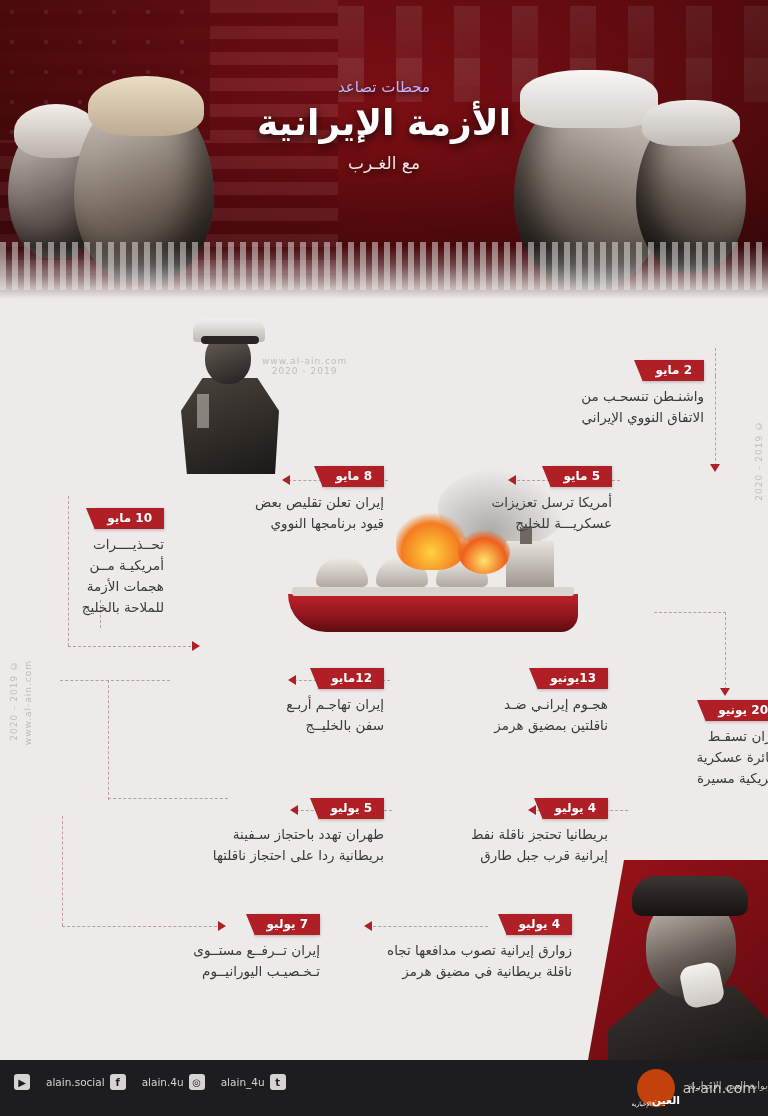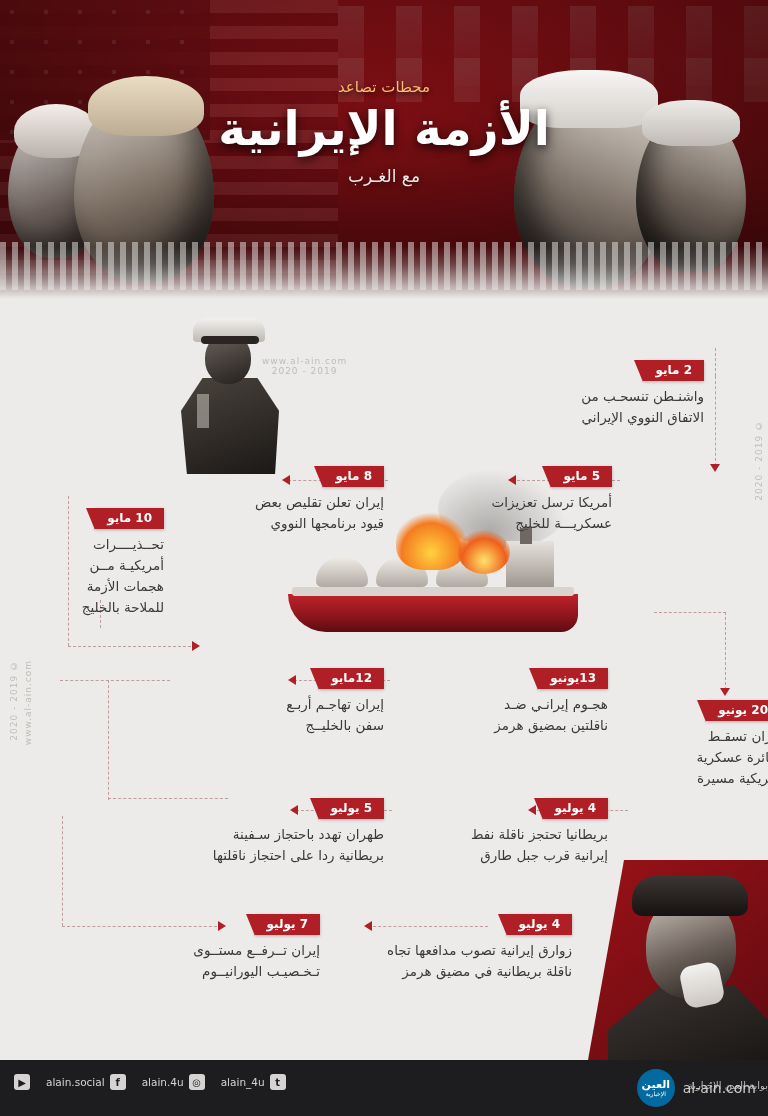--- a/index.html
+++ b/index.html
@@ -62,23 +62,23 @@
     box-shadow:inset 18px -22px 30px rgba(0,0,0,.5);}
   .face-rouhani:after{content:"";position:absolute;left:6px;top:-22px;width:138px;height:58px;border-radius:44% 44% 30% 30%;
     background:linear-gradient(180deg,#f2f0ee,#cfcac4);}
   .face-zarif{right:22px;top:112px;width:110px;height:160px;
     background:linear-gradient(200deg,#cfc6bb,#6d5f54 55%,#241f1d);
     box-shadow:inset 14px -18px 26px rgba(0,0,0,.5);}
   .face-zarif:after{content:"";position:absolute;left:6px;top:-12px;width:98px;height:46px;border-radius:46% 46% 34% 34%;
     background:linear-gradient(180deg,#e9e6e2,#bdb7b1);}
 
   .hdr-text{position:absolute;top:78px;left:0;width:768px;text-align:center;z-index:6;}
-  .kicker{color:#fdba74;font-size:15px;letter-spacing:.5px;margin-bottom:6px;
+  .kicker{color:#c4b5fd;font-size:15px;letter-spacing:.5px;margin-bottom:6px;
     text-shadow:0 2px 5px rgba(0,0,0,.6);}
-  .title{color:#fff;font-size:47px;font-weight:bold;line-height:1.15;
+  .title{color:#fff;font-size:36px;font-weight:bold;line-height:1.15;
     text-shadow:0 3px 10px rgba(0,0,0,.75);}
   .subtitle{color:#efe6e4;font-size:17px;letter-spacing:7px;margin-top:10px;
     text-shadow:0 2px 6px rgba(0,0,0,.6);}
 
   
   .body-area{position:absolute;top:300px;left:0;width:768px;height:760px;padding-left:20px;}
 
   .wm{position:absolute;color:#b9b4b0;font-size:9px;letter-spacing:1px;opacity:.85;}
   .wm-v{writing-mode:vertical-rl;transform:rotate(180deg);text-align:center;line-height:1.5;}
 
@@ -143,22 +143,22 @@
   .arrow.down{border-left:5px solid transparent;border-right:5px solid transparent;border-top:8px solid #b01f25;}
 
   
   .footer{position:absolute;left:0;bottom:0;width:768px;height:56px;background:#1d1d1f;color:#cfcdcb;}
   .social{position:absolute;left:14px;top:14px;display:flex;align-items:center;gap:16px;font-size:10.5px;}
   .sicon{display:inline-flex;align-items:center;gap:5px;color:#d6d4d2;}
   .glyph{width:16px;height:16px;border-radius:3px;background:#d6d4d2;color:#1d1d1f;
     font-size:10px;display:inline-flex;align-items:center;justify-content:center;font-weight:bold;}
   .fcenter{position:absolute;left:0;right:0;top:20px;text-align:right;font-size:10px;color:#bdbab8;}
   .fright{position:absolute;right:12px;top:9px;display:flex;align-items:center;gap:8px;}
-  .logo-badge{width:38px;height:38px;border-radius:50%;background:#0369a1;color:#fff;
-    display:flex;flex-direction:column;align-items:center;justify-content:center;font-size:11px;font-weight:bold;line-height:1.05;}
+  .logo-badge{width:38px;height:38px;border-radius:50%;background:#c2410c;color:#fff;
+    display:flex;flex-direction:row;align-items:flex-end;justify-content:center;font-size:11px;font-weight:bold;line-height:1.05;}
   .logo-sub{font-size:6px;font-weight:normal;}
   .fsite{font-size:14px;color:#cfcdcb;}
 </style>
 </head>
 <body>
 
 <div class="page">
 
   <div class="header">
     <div class="flag-us">

